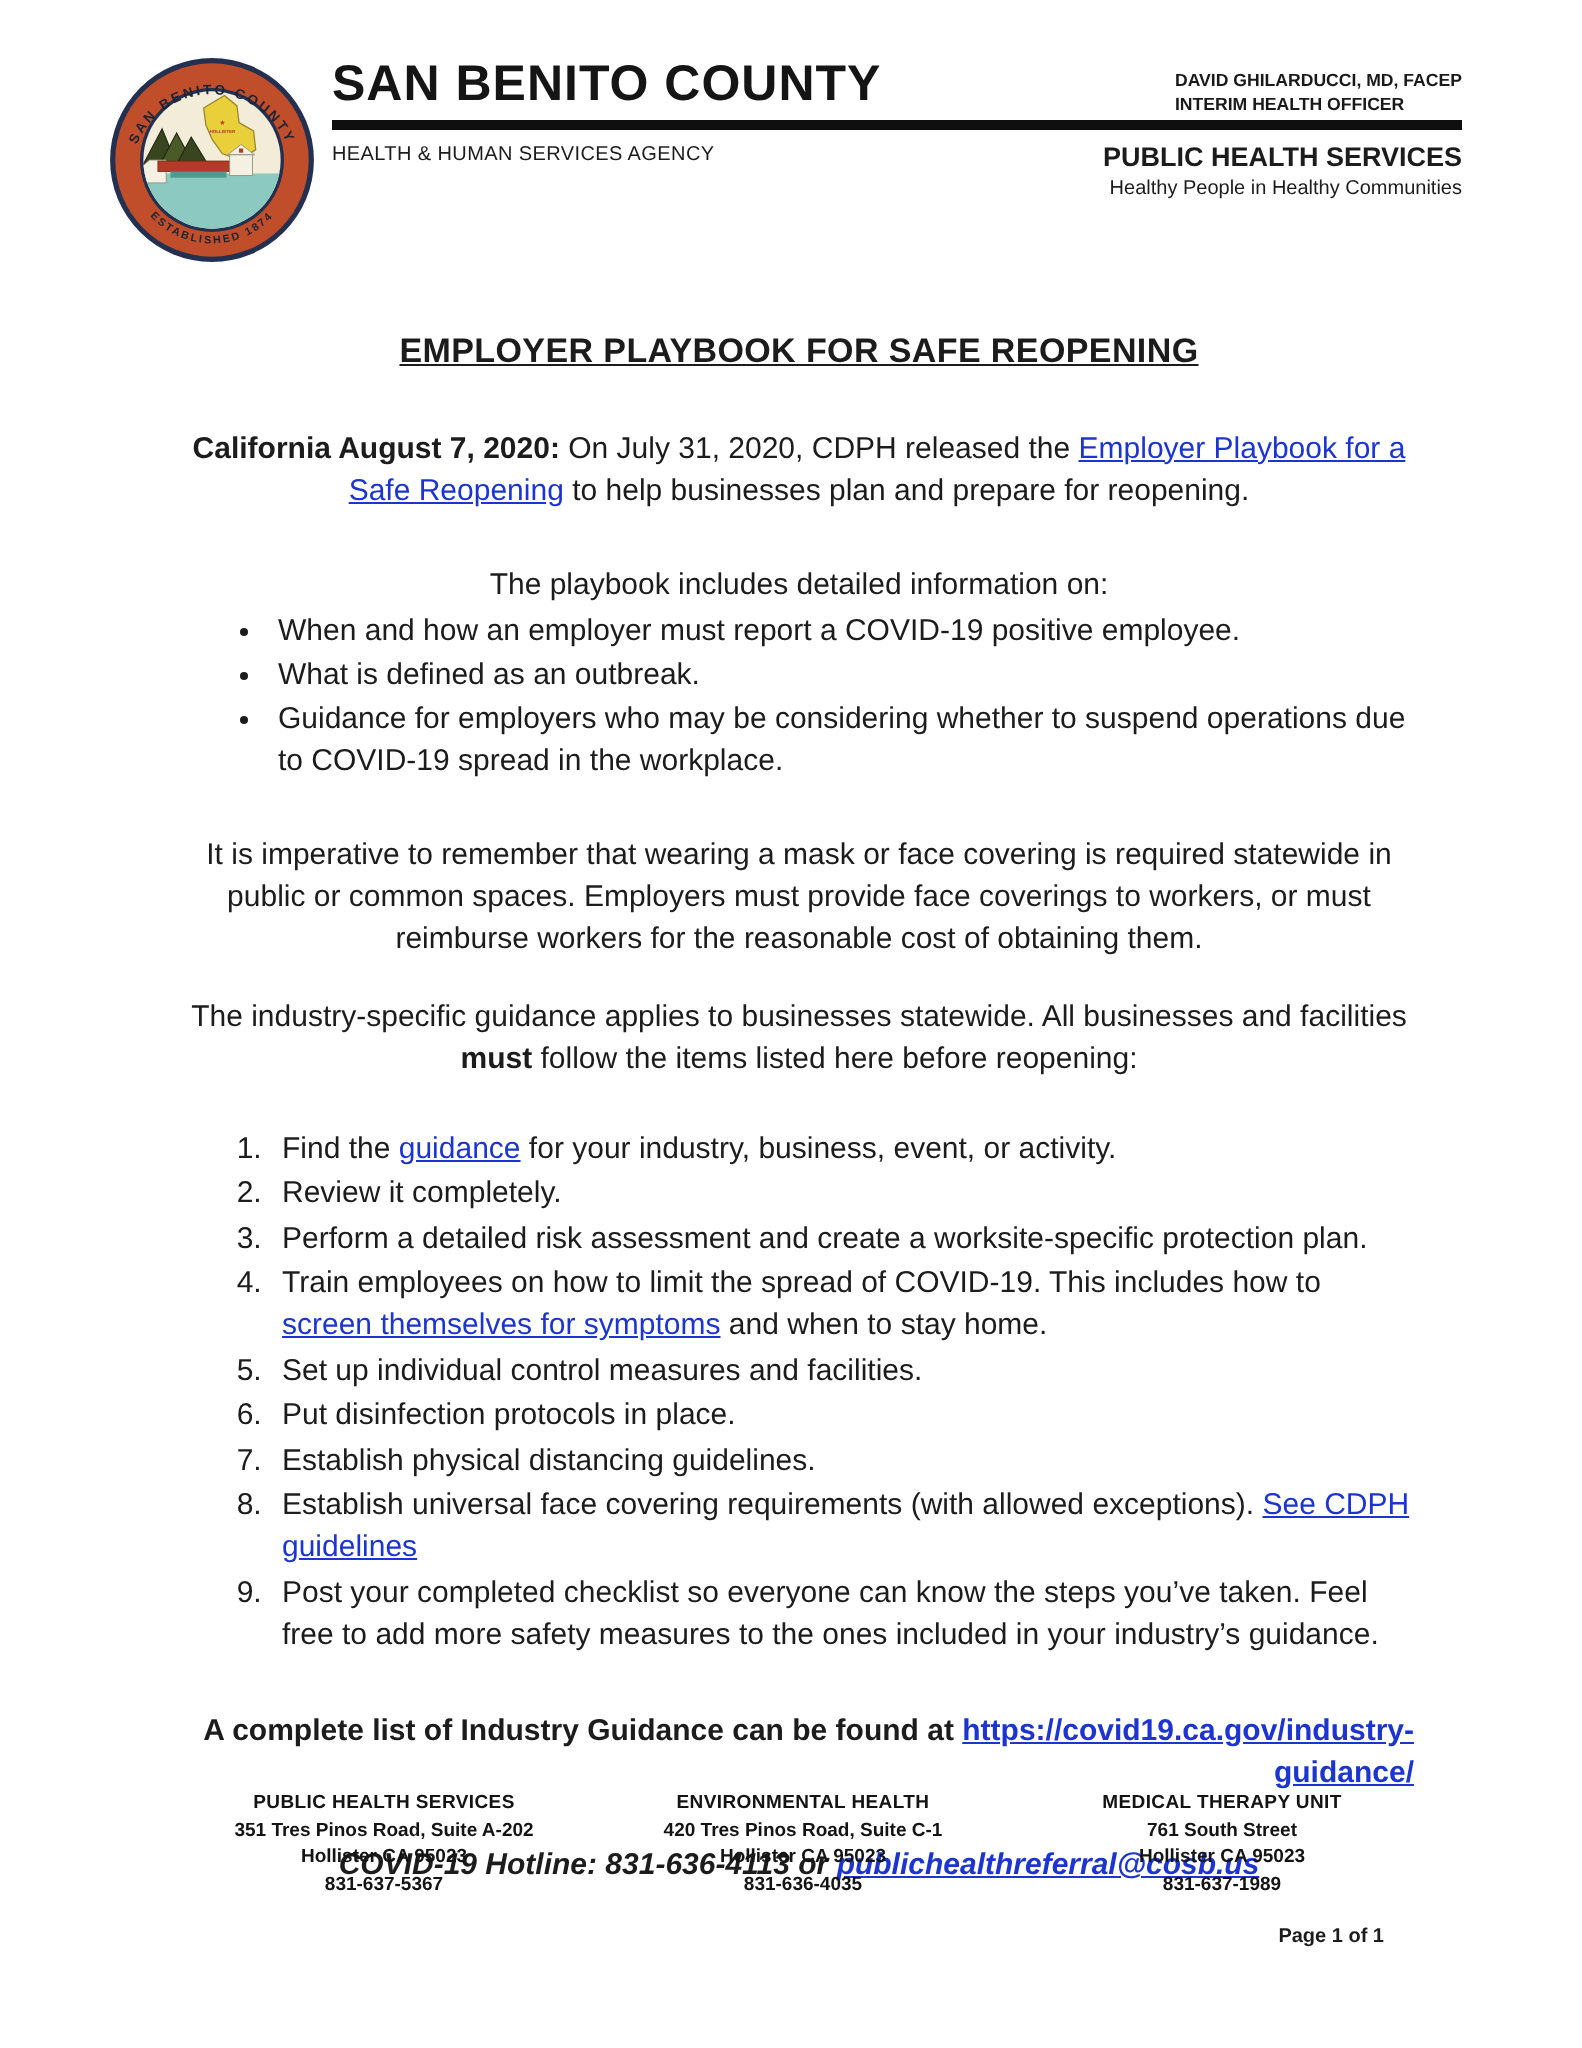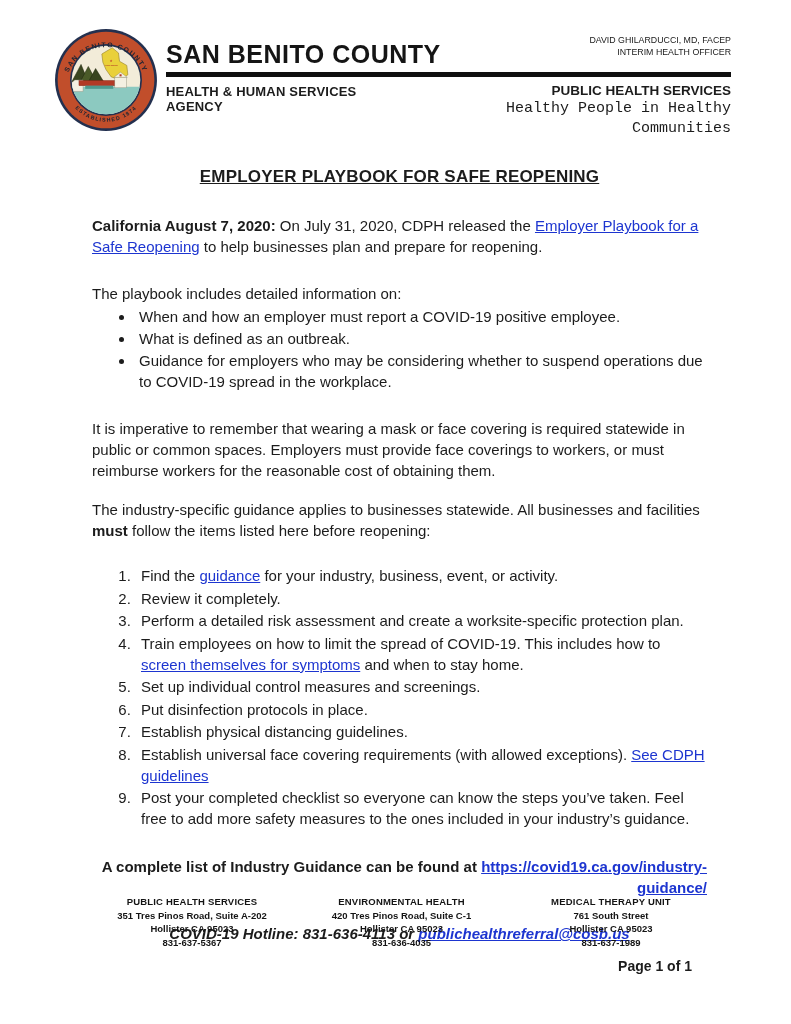--- a/index.html
+++ b/index.html
@@ -31,56 +31,56 @@
   }
   .county-name {
     font-size: 25px;
     font-weight: bold;
     letter-spacing: 0.5px;
     color: #151515;
     padding-bottom: 2px;
     white-space: nowrap;
   }
   .officials {
-    text-align: right;
+    text-align: left;
     font-size: 8.8px;
-    font-weight: normal;
+    font-weight: bold;
     line-height: 1.35;
     color: #191919;
-    padding-bottom: 12px;
+    padding-bottom: 0;
   }
   .official { margin-top: 7px; }
   .official-name, .official-title { display: block; }
   .header-bar { height: 5px; background: #0f0f0f; margin-top: 1px; }
   .header-bottom-row {
     display: flex;
     justify-content: space-between;
     align-items: flex-start;
     margin-top: 5px;
   }
-  .agency-name { font-size: 13px; font-weight: bold; letter-spacing: 0.2px; padding-top: 2px; }
+  .agency-name { font-size: 10px; font-weight: normal; letter-spacing: 0.2px; padding-top: 2px; }
   .dept-block { text-align: right; line-height: 1.3; }
   .dept-name { font-size: 13.5px; font-weight: bold; }
-  .dept-tagline { font-size: 15px; font-family: Liberation Mono, monospace; }
+  .dept-tagline { font-size: 10px; }
 
   
   .content {
     padding: 0 84px 0 92px;
     font-size: 15px;
     line-height: 1.4;
   }
   .doc-title {
     text-align: center;
     font-size: 17px;
     font-weight: bold;
     text-decoration: underline;
     letter-spacing: 0.2px;
     margin-top: 27px;
   }
-  .para { margin-top: 26px; }
+  .para { margin-top: 26px; text-align: center; }
   .para-tight { margin-top: 18px; }
   .bold { font-weight: bold; }
   a.doclink, a.doclink:visited {
     color: #1d35d0;
     text-decoration: underline;
     cursor: pointer;
   }
   ul.bullet-list { margin: 2px 0 0 0; padding-left: 43px; }
   ul.bullet-list li { padding-left: 4px; margin-top: 1px; }
   ol.step-list { margin: 24px 0 0 0; padding-left: 43px; }
@@ -109,21 +109,21 @@
     font-size: 9.5px;
     font-weight: bold;
     line-height: 1.45;
     color: #141414;
   }
   .office-name { letter-spacing: 0.2px; }
   .page-indicator {
     position: absolute;
     right: 99px;
     bottom: 50px;
-    font-size: 14px;
+    font-size: 10px;
     font-weight: bold;
   }
 </style>
 </head>
 <body>
 
 <div class="page">
 
   <div class="header">
     <div class="seal-wrap">
@@ -201,21 +201,21 @@
 
     <p class="para">It is imperative to remember that wearing a mask or face covering is required statewide in public or common spaces. Employers must provide face coverings to workers, or must reimburse workers for the reasonable cost of obtaining them.</p>
 
     <p class="para para-tight"><span>The industry-specific guidance applies to businesses statewide. All businesses and facilities </span><span class="bold">must</span><span> follow the items listed here before reopening:</span></p>
 
     <ol class="step-list">
       <li><span>Find the </span><a class="doclink">guidance</a><span> for your industry, business, event, or activity.</span></li>
       <li>Review it completely.</li>
       <li>Perform a detailed risk assessment and create a worksite-specific protection plan.</li>
       <li><span>Train employees on how to limit the spread of COVID-19. This includes how to </span><a class="doclink">screen themselves for symptoms</a><span> and when to stay home.</span></li>
-      <li>Set up individual control measures and screenings.</li>
+      <li>Set up individual control measures and facilities.</li>
       <li>Put disinfection protocols in place.</li>
       <li>Establish physical distancing guidelines.</li>
       <li><span>Establish universal face covering requirements (with allowed exceptions). </span><a class="doclink">See CDPH guidelines</a><span></span></li>
       <li>Post your completed checklist so everyone can know the steps you’ve taken. Feel free to add more safety measures to the ones included in your industry’s guidance.</li>
     </ol>
 
     <p class="guidance-line"><span>A complete list of Industry Guidance can be found at </span><a class="doclink">https://covid19.ca.gov/industry-guidance/</a></p>
 
     <p class="hotline-line"><span>COVID-19 Hotline: 831-636-4113 or </span><a class="doclink">publichealthreferral@cosb.us</a></p>
 

